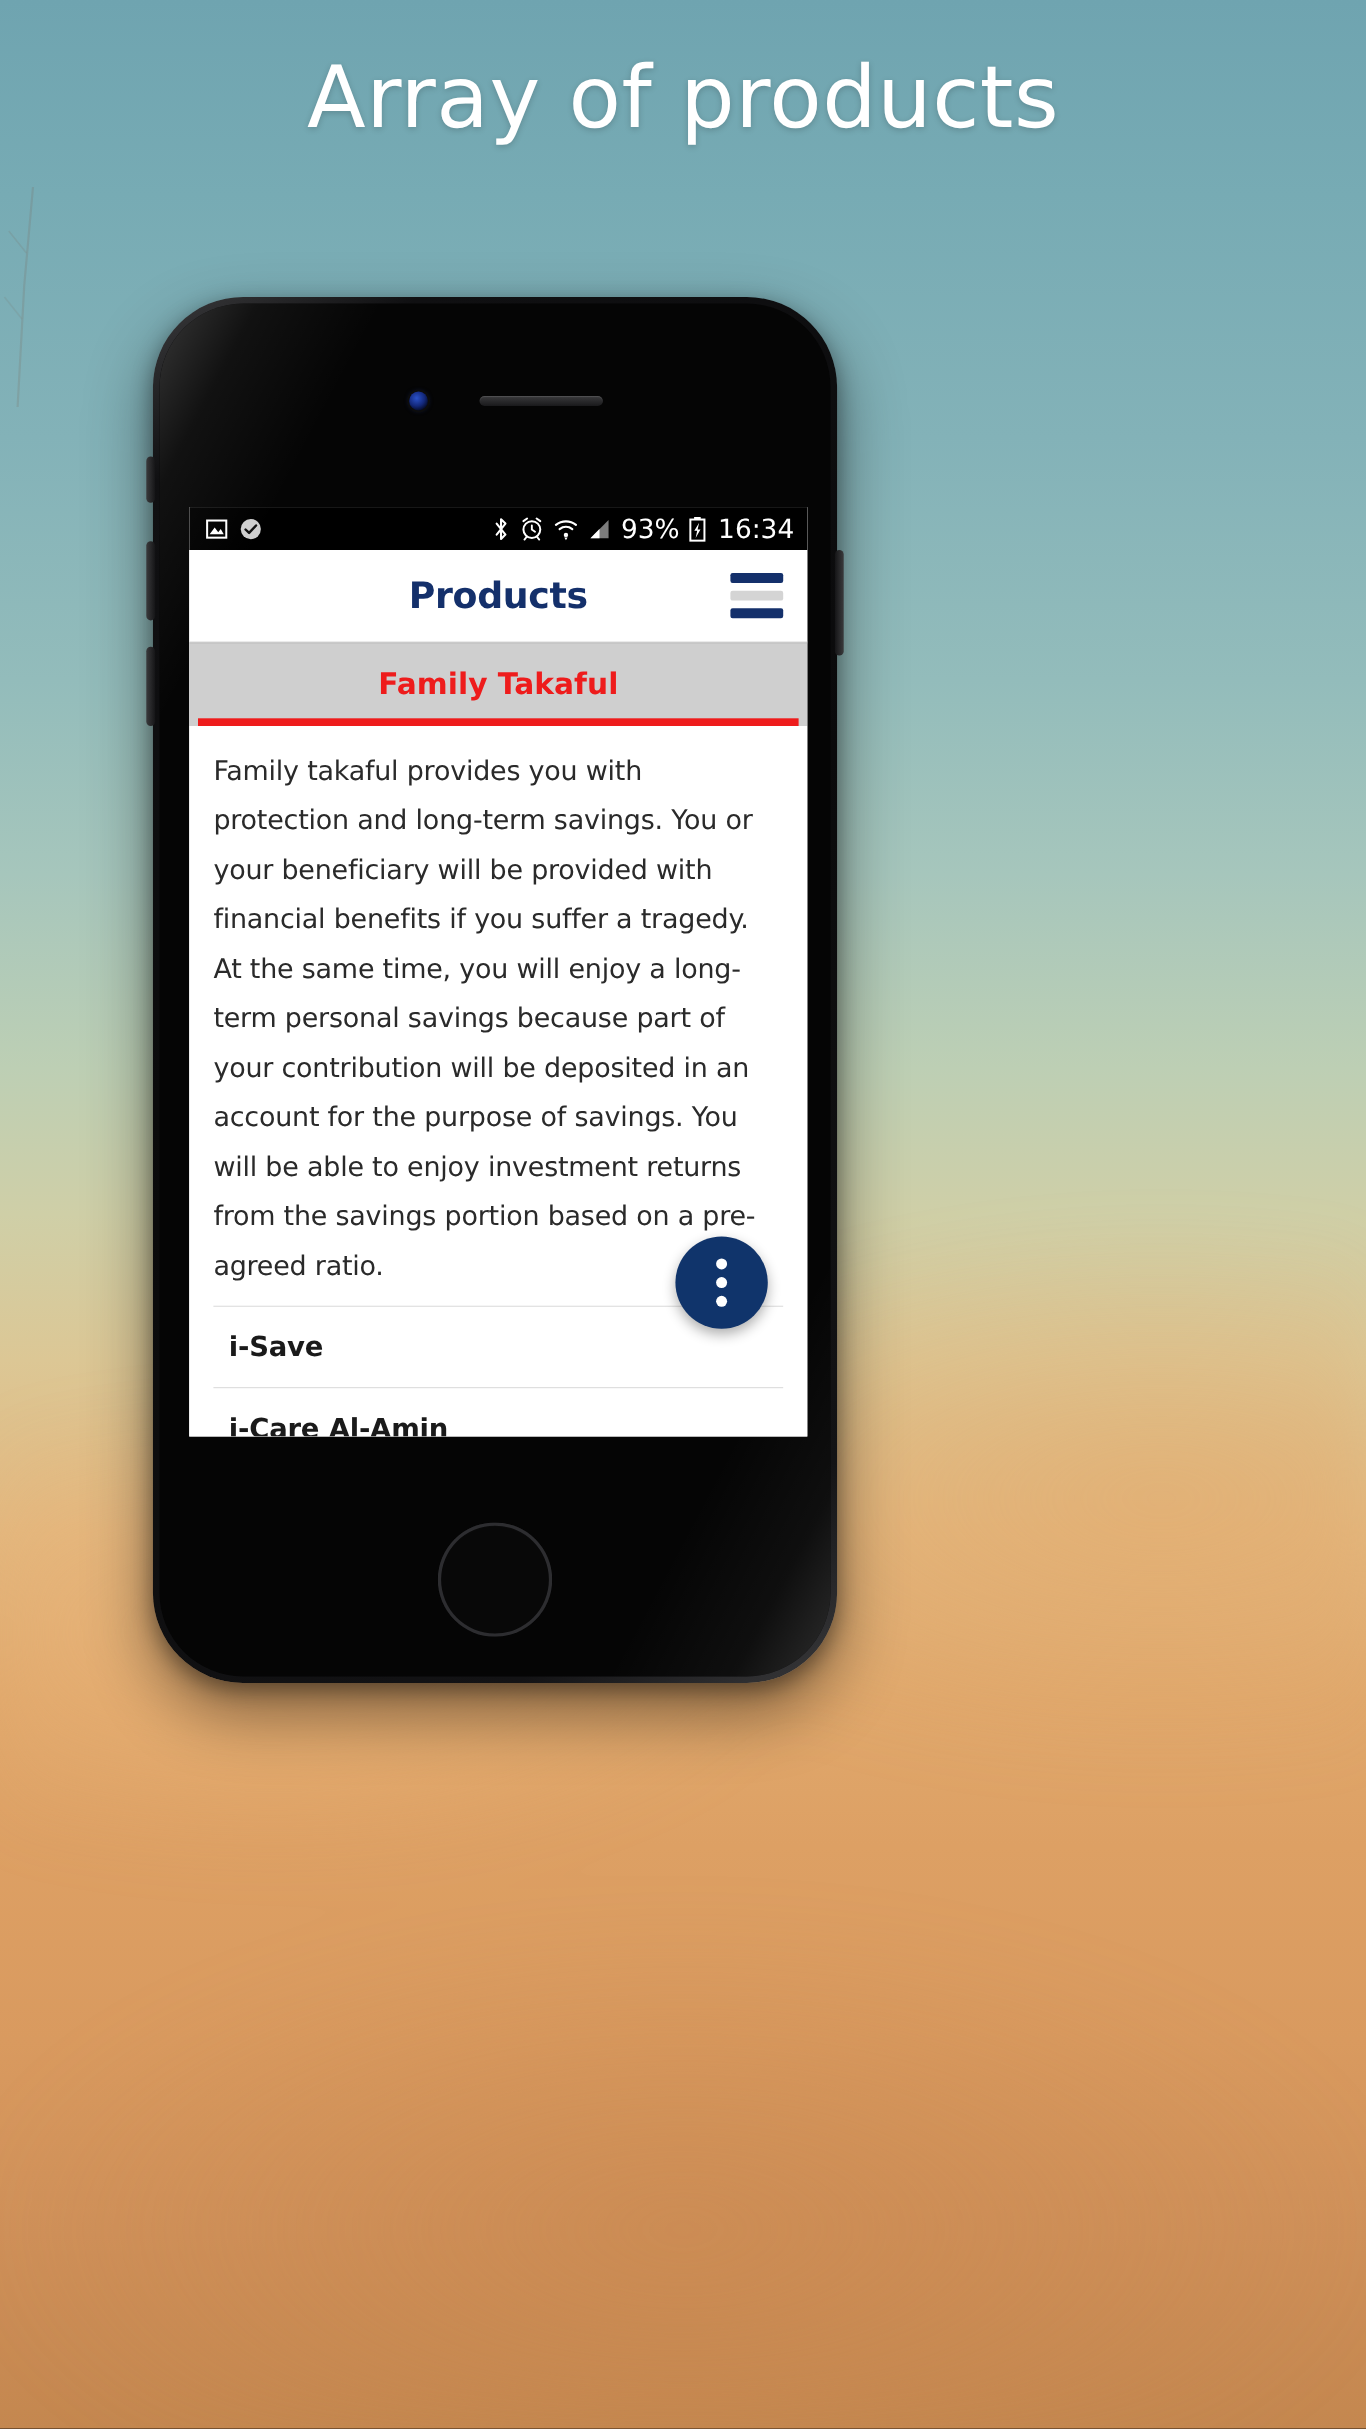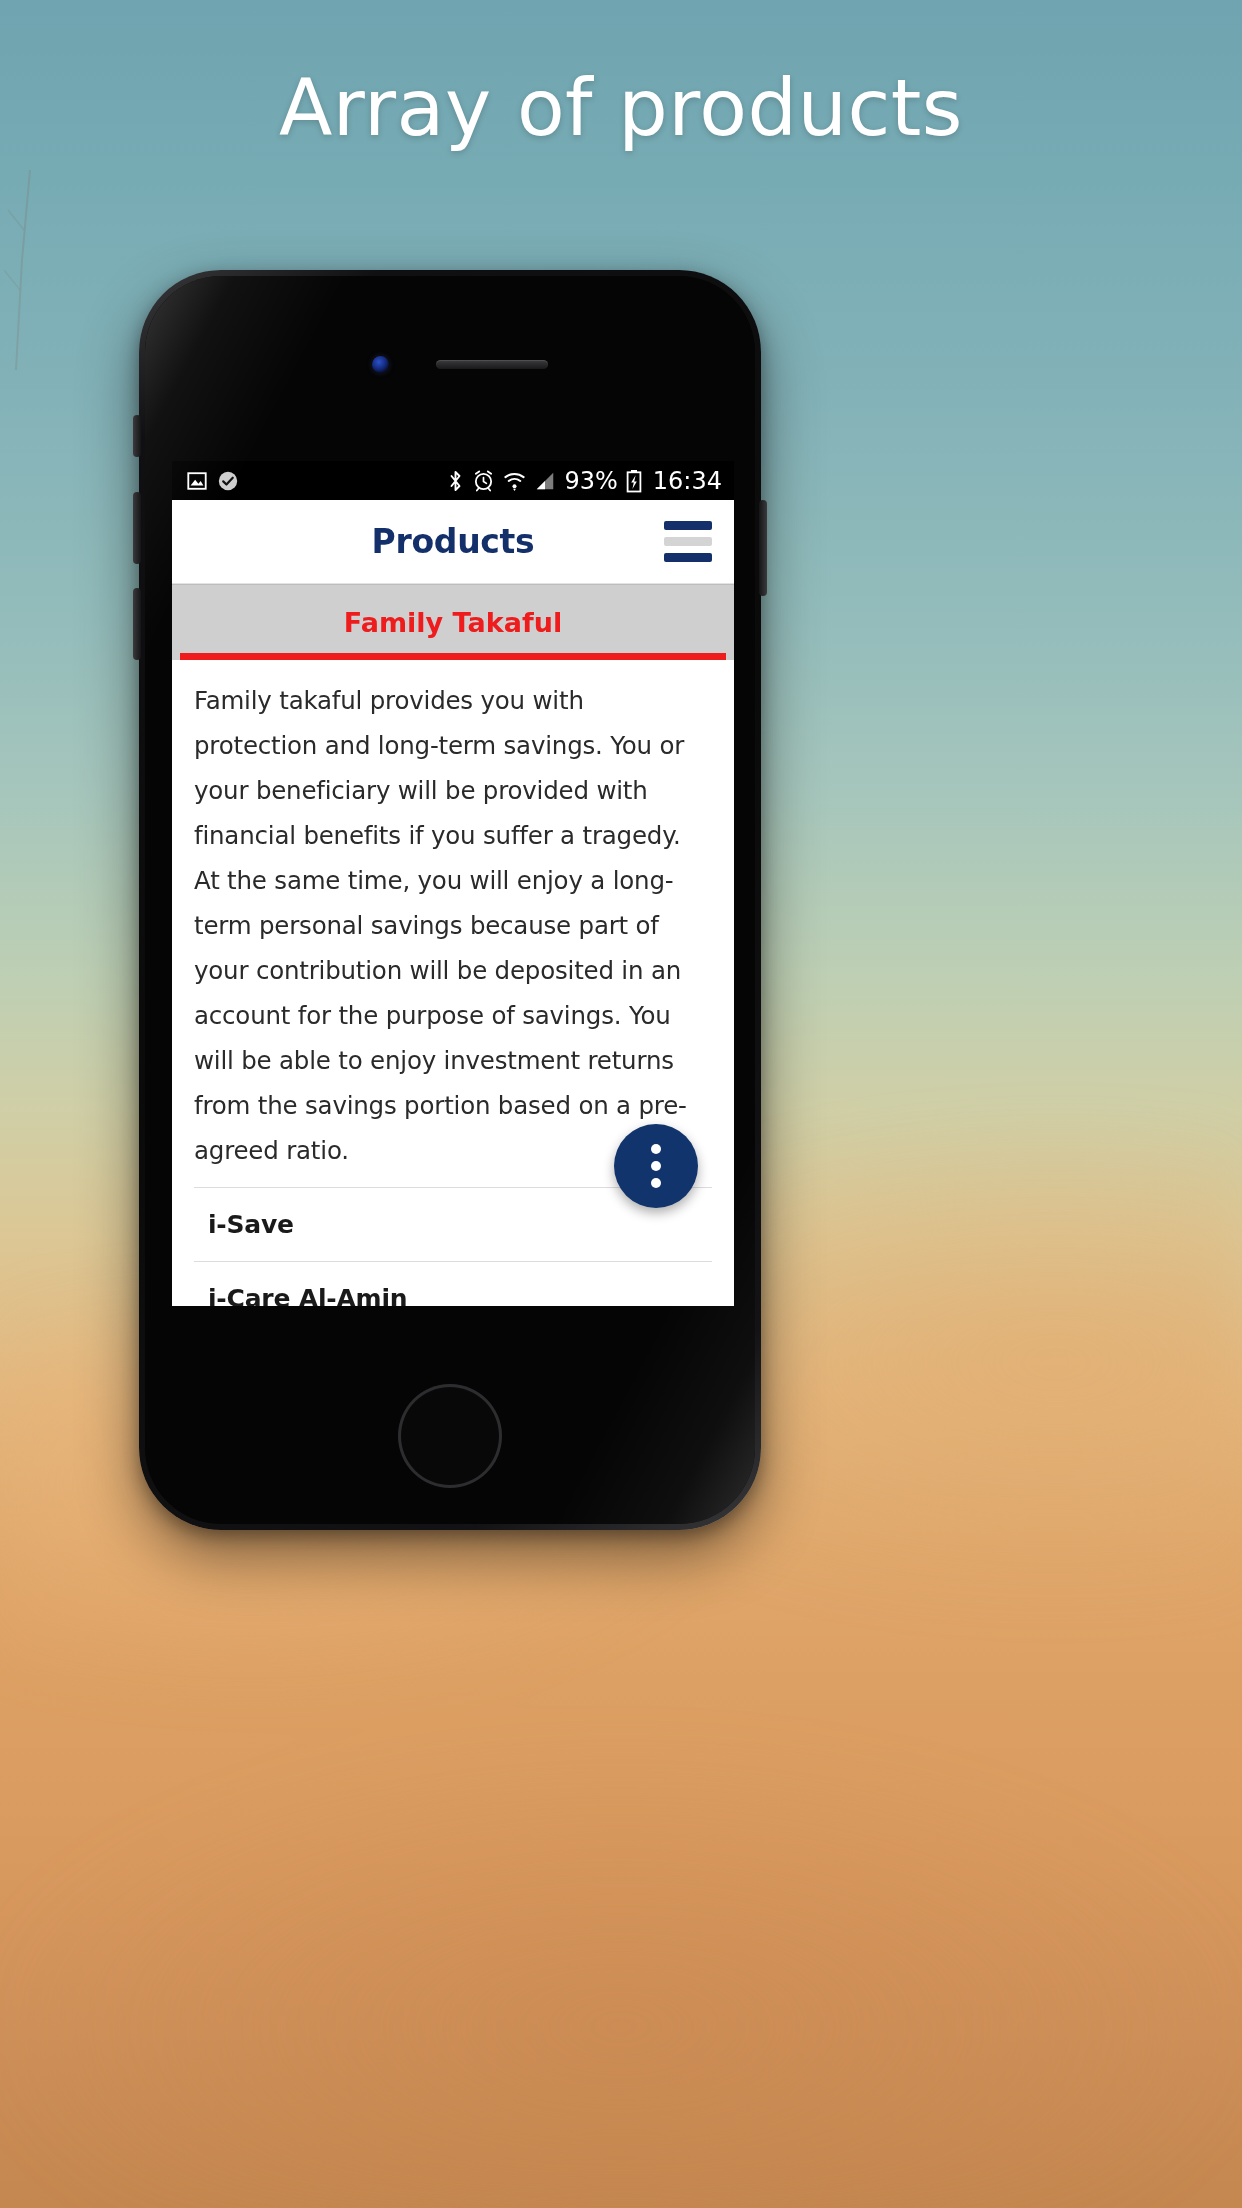--- a/index.html
+++ b/index.html
@@ -63,21 +63,20 @@
     left: 0; right: 0;
     top: 44px;
     text-align: center;
     color: #ffffff;
     font-size: 78px;
     font-weight: 400;
     letter-spacing: .5px;
     font-family: "DejaVu Sans", sans-serif;
     text-shadow: 0 2px 6px rgba(0,0,0,.18);
     white-space: nowrap;
-    margin-top: 19px;
   }
 
   
   .phone {
     position: absolute;
     left: 139px;
     top: 270px;
     width: 622px;
     height: 1260px;
     border-radius: 82px;

